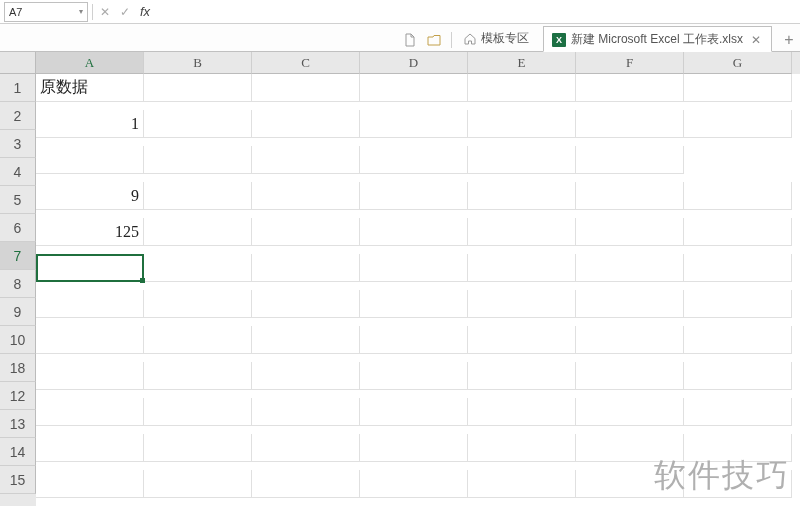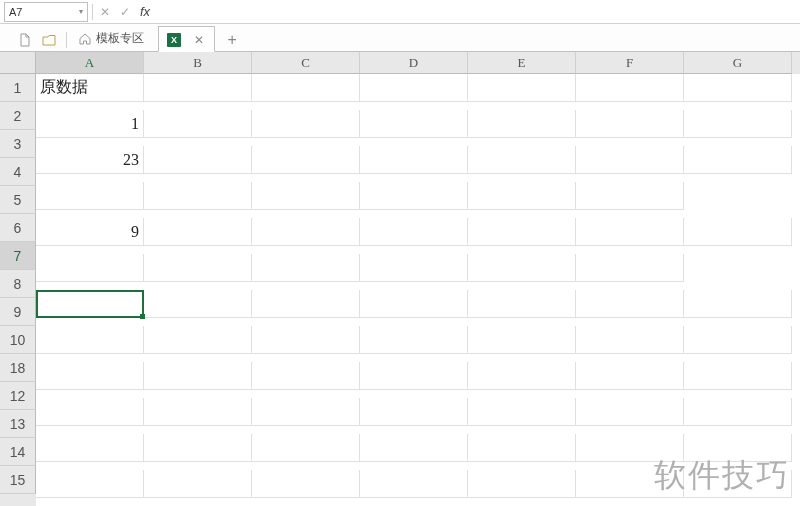--- a/index.html
+++ b/index.html
@@ -53,22 +53,23 @@
       font-size: 11px;
       outline: none;
     }
 
     
     .tab-strip {
       height: 28px;
       border-bottom: 1px solid #c0c0c0;
       display: flex;
       align-items: flex-end;
-      padding-left: 14px;
+      padding-left: 6px;
       background: #fdfdfd;
+      justify-content: flex-end;
     }
     .tab-icon {
       width: 22px; height: 22px;
       display: flex; align-items: center; justify-content: center;
       color: #888;
       margin-right: 2px;
     }
     .tab {
       display: flex;
       align-items: center;
@@ -228,20 +229,21 @@
   <div class="tab">
     <span style="margin-right:5px;color:#999;">
       <svg width="12" height="12" viewBox="0 0 12 12">
           <path d="M6 1 L11 5.5 V11 H7.5 V8 H4.5 V11 H1 V5.5 Z" fill="none" stroke="#999" stroke-width="1"></path>
         </svg>
     </span>
     <span>模板专区</span>
   </div>
   <div class="tab active">
     <span class="badge">X</span>
+    <span>新建 Microsoft Excel 工作表.xlsx</span>
     <span class="close">✕</span>
   </div>
   <div class="tab-new">+</div>
 </div>
 
 <div class="grid">
   <div class="row-headers">
     <div class="corner"></div>
     <div id="rowh-container">
         <div class="rowh">1</div>
@@ -284,46 +286,38 @@
         <div class="row">
           <div class="cell right">1</div>
           <div class="cell"></div>
           <div class="cell"></div>
           <div class="cell"></div>
           <div class="cell"></div>
           <div class="cell"></div>
           <div class="cell"></div>
         </div>
         <div class="row">
-          <div class="cell right">23</div>
-          <div class="cell"></div>
-          <div class="cell"></div>
-          <div class="cell"></div>
-          <div class="cell"></div>
-          <div class="cell"></div>
-          <div class="cell"></div>
-        </div>
-        <div class="row">
           <div class="cell"></div>
           <div class="cell"></div>
           <div class="cell"></div>
           <div class="cell"></div>
           <div class="cell"></div>
           <div class="cell"></div>
         </div>
         <div class="row">
           <div class="cell right">9</div>
           <div class="cell"></div>
           <div class="cell"></div>
           <div class="cell"></div>
           <div class="cell"></div>
           <div class="cell"></div>
           <div class="cell"></div>
         </div>
         <div class="row">
+          <div class="cell right">125</div>
           <div class="cell"></div>
           <div class="cell"></div>
           <div class="cell"></div>
           <div class="cell"></div>
           <div class="cell"></div>
           <div class="cell"></div>
         </div>
         <div class="row">
           <div class="cell selected"></div>
           <div class="cell"></div>

